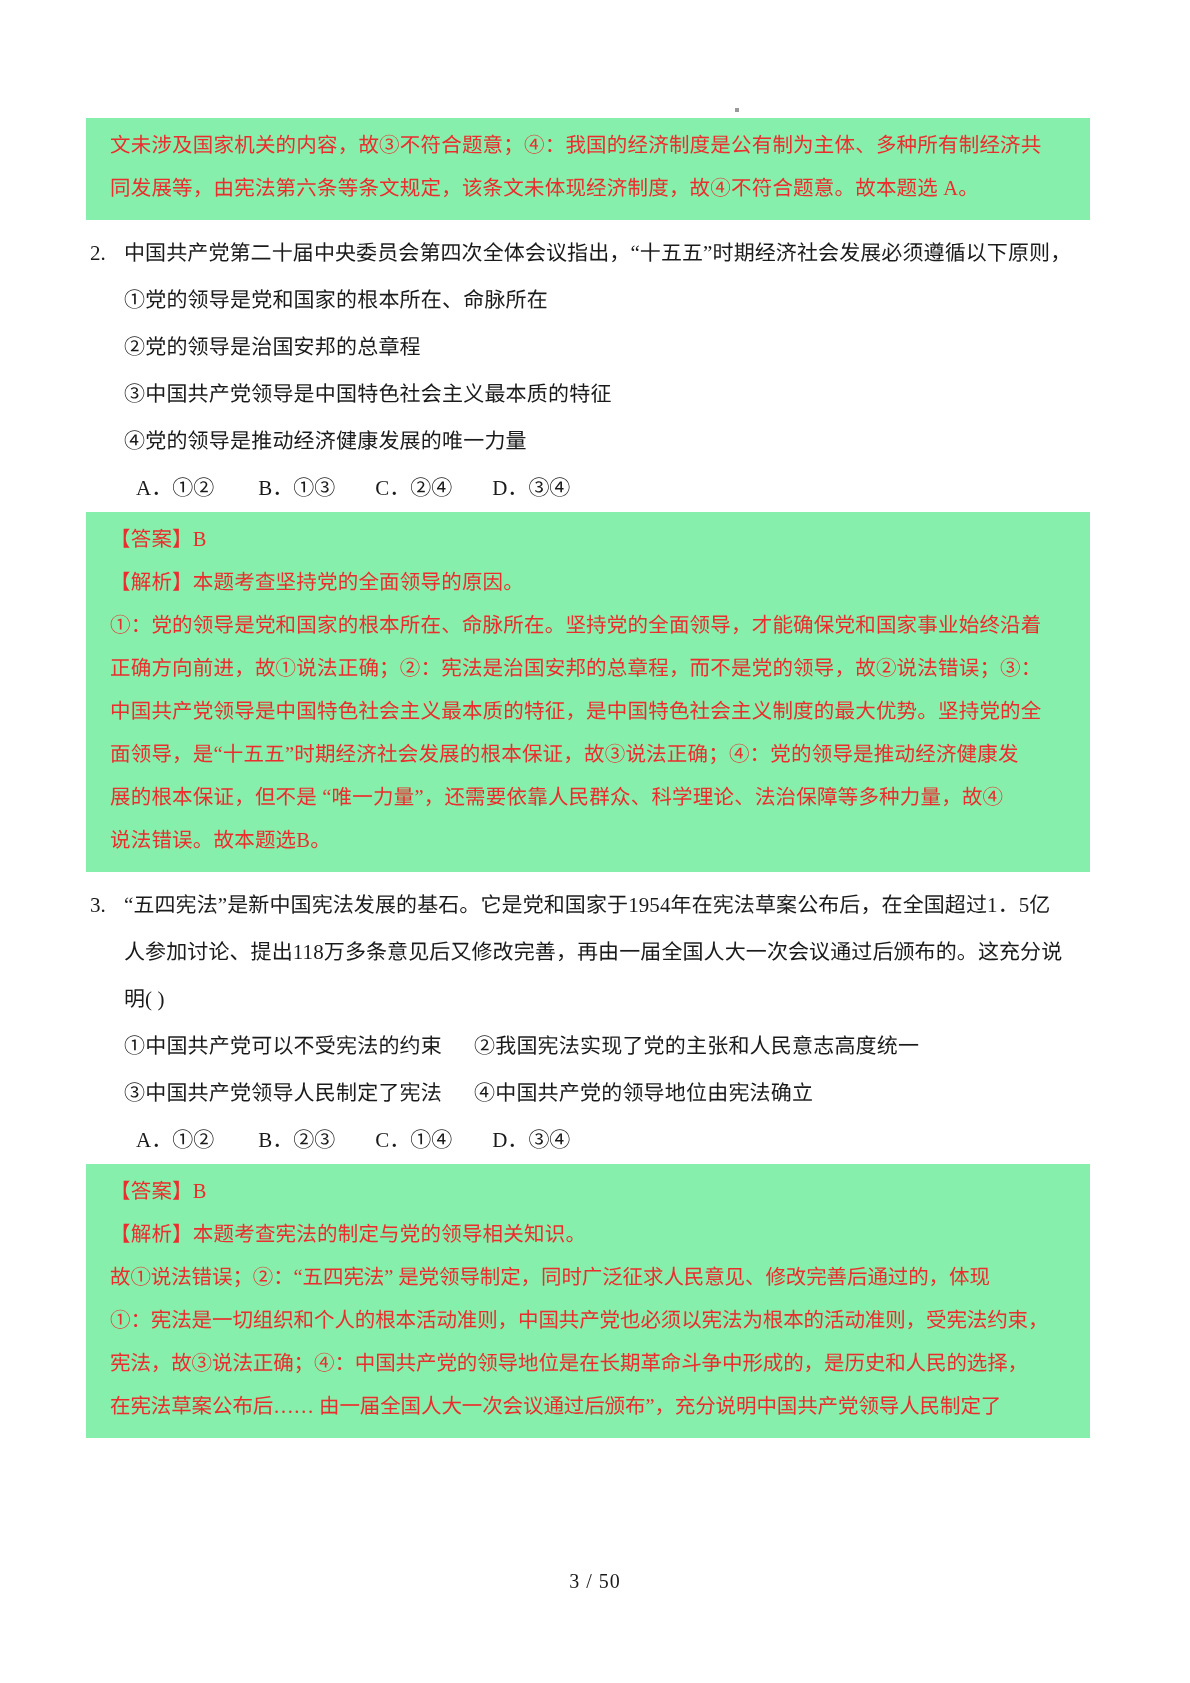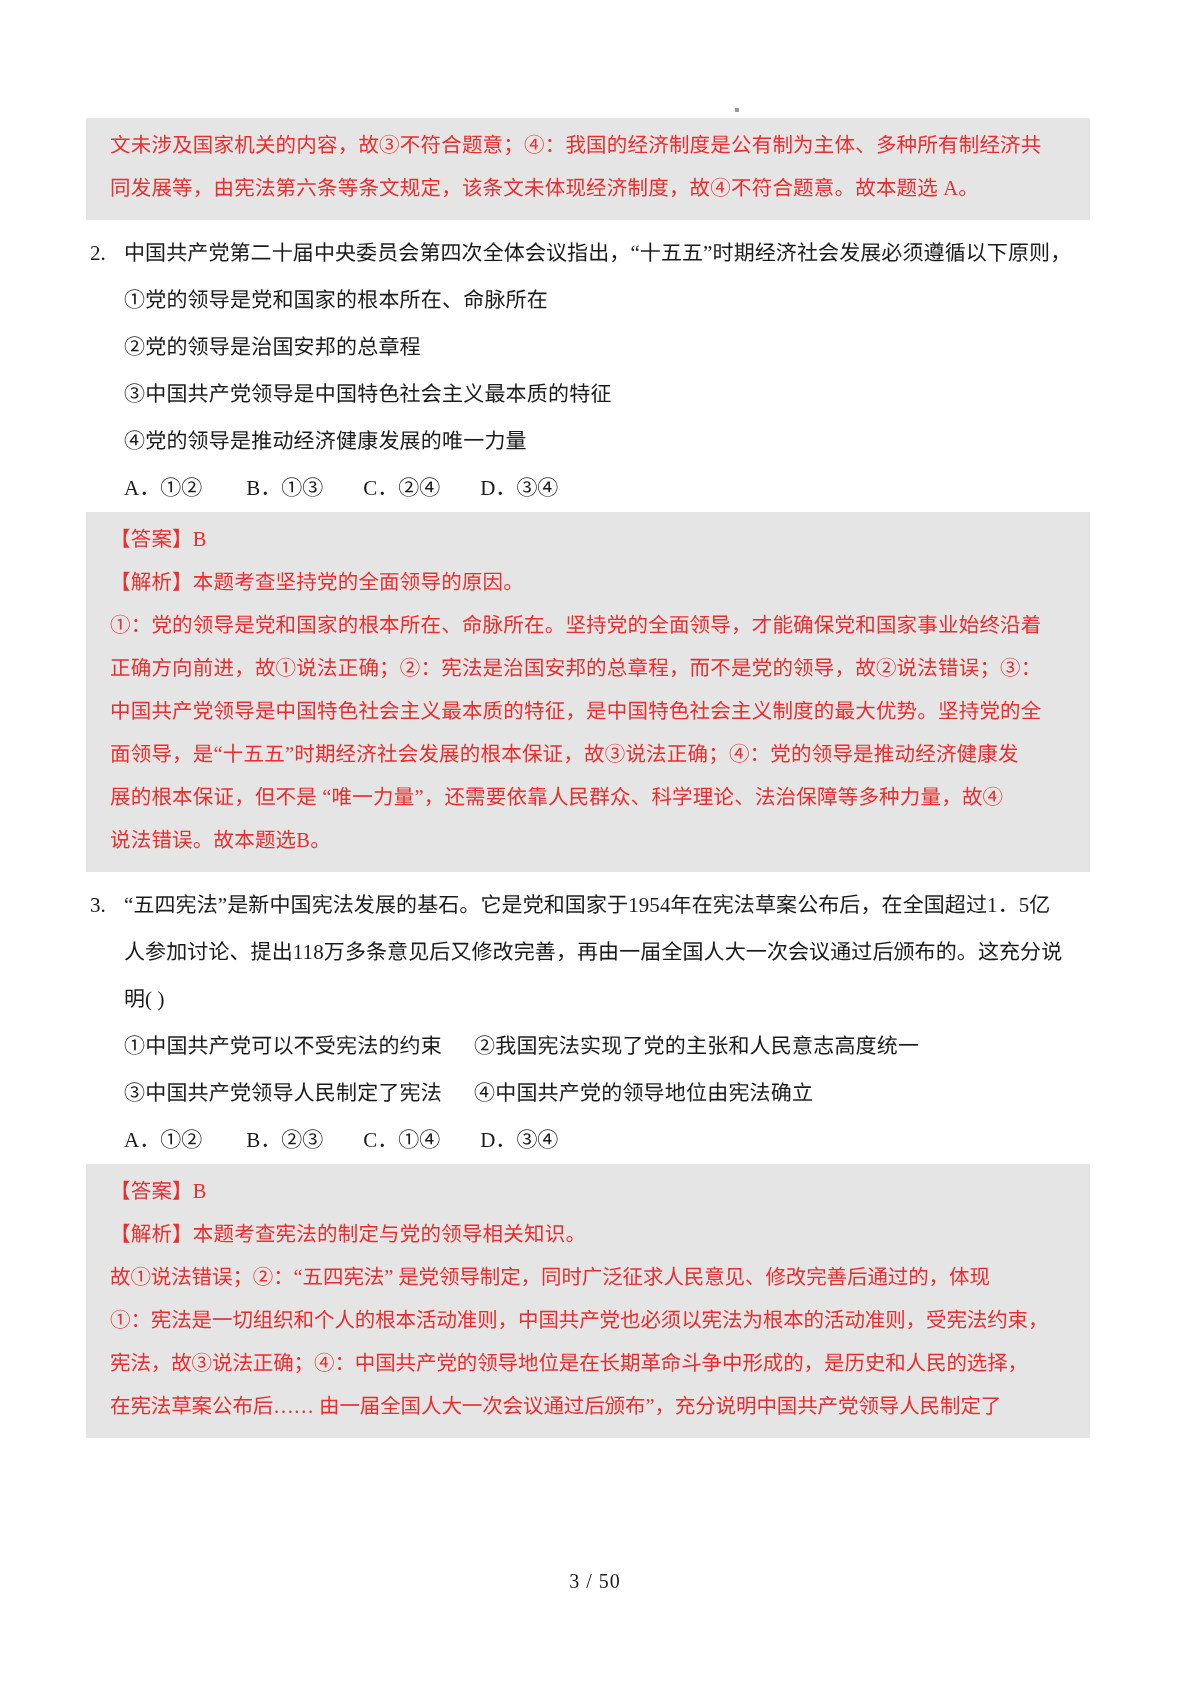--- a/index.html
+++ b/index.html
@@ -23,21 +23,21 @@
   }
   .content {
     position: absolute;
     left: 86px;
     top: 118px;
     width: 1004px;
   }
 
   
   .explain-block {
-    background: #e5e5e5;
+    background: #86efac;
     padding: 6px 0 10px 0;
     margin: 0;
   }
   .explain-line,
   .answer-line {
     color: #ec2d2d;
     font-size: 20.5px;
     line-height: 43px;
     letter-spacing: 0.2px;
     padding: 0 24px 0 24px;
@@ -92,21 +92,21 @@
   .opt-row {
     font-size: 21px;
     line-height: 47px;
     padding-left: 38px;
     color: #1a1a1a;
     font-family: "Liberation Serif", "DejaVu Serif", serif;
   }
   .opt-item {
     display: inline-block;
   }
-  .opt-gap-a { margin-right: 44px; }
+  .opt-gap-a { margin-right: 44px; margin-left: 12px; }
   .opt-gap-b { margin-right: 40px; text-align: right; }
   .opt-gap-c { margin-right: 40px; }
 
   .pair-left {
     display: inline-block;
     min-width: 350px;
   }
 
   
   .footer {

